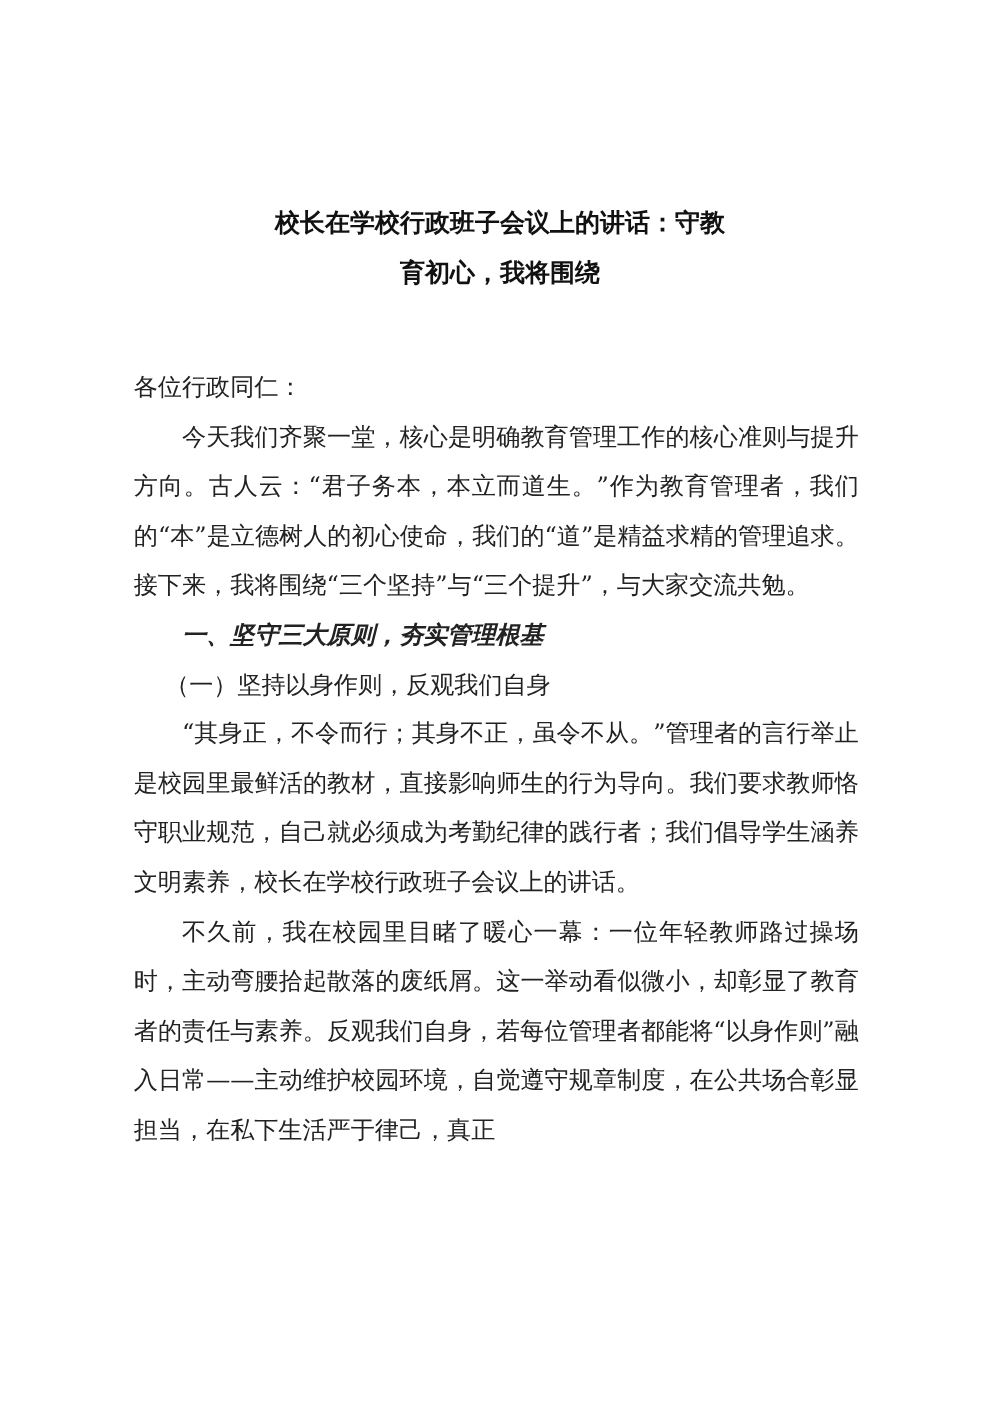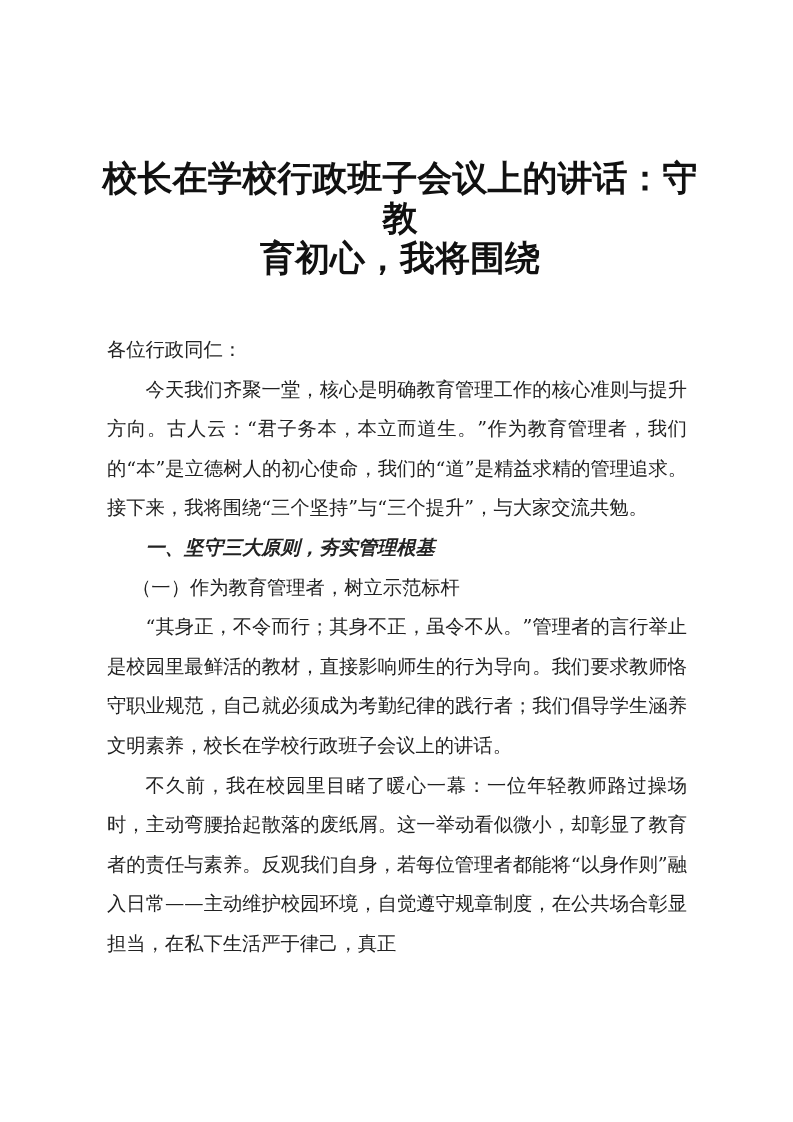--- a/index.html
+++ b/index.html
@@ -4,28 +4,28 @@
 <style>
   html, body { margin: 0; padding: 0; background: #ffffff; }
   body { width: 793px; height: 1122px; position: relative; overflow: hidden; }
   .page {
     position: absolute; left: 0; top: 0; width: 793px; height: 1122px; background: #fff;
   }
   .title {
     position: absolute; left: 100px; top: 158px; width: 600px;
     text-align: center;
     font-family: "DejaVu Sans", "Liberation Sans", sans-serif;
-    font-weight: bold; font-size: 35px; line-height: 40px; color: #111;
+    font-weight: bold; font-size: 20px; line-height: 40px; color: #111;
     letter-spacing: 0px;
   }
   .body-text {
     position: absolute; left: 107px; top: 290px; width: 580px;
     font-family: "DejaVu Serif", "Liberation Serif", serif;
     font-size: 19.3px; line-height: 39.6px; color: #222;
-    text-align: justify; text-justify: inter-character; margin-top: 40px;
+    text-align: justify; text-justify: inter-character;
   }
   .body-text p { margin: 0; }
   .indent { text-indent: 2em; }
   .heading1 {
     font-family: "DejaVu Sans", "Liberation Sans", sans-serif;
     font-weight: bold; text-indent: 2em; font-style: italic;
   }
   .heading2 { text-indent: 1.3em; }
   .salutation { margin-bottom: 0; }
 </style>
@@ -35,17 +35,17 @@
 <div class="page">
   <div class="title">
     <div>校长在学校行政班子会议上的讲话：守教</div>
     <div>育初心，我将围绕</div>
   </div>
 
   <div class="body-text">
     <p class="salutation">各位行政同仁：</p>
     <p class="indent">今天我们齐聚一堂，核心是明确教育管理工作的核心准则与提升方向。古人云：“君子务本，本立而道生。”作为教育管理者，我们的“本”是立德树人的初心使命，我们的“道”是精益求精的管理追求。接下来，我将围绕“三个坚持”与“三个提升”，与大家交流共勉。</p>
     <p class="heading1">一、坚守三大原则，夯实管理根基</p>
-    <p class="heading2">（一）作为教育管理者，树立示范标杆</p>
+    <p class="heading2">（一）坚持以身作则，反观我们自身</p>
     <p class="indent">“其身正，不令而行；其身不正，虽令不从。”管理者的言行举止是校园里最鲜活的教材，直接影响师生的行为导向。我们要求教师恪守职业规范，自己就必须成为考勤纪律的践行者；我们倡导学生涵养文明素养，校长在学校行政班子会议上的讲话。</p>
     <p class="indent">不久前，我在校园里目睹了暖心一幕：一位年轻教师路过操场时，主动弯腰拾起散落的废纸屑。这一举动看似微小，却彰显了教育者的责任与素养。反观我们自身，若每位管理者都能将“以身作则”融入日常——主动维护校园环境，自觉遵守规章制度，在公共场合彰显担当，在私下生活严于律己，真正</p>
   </div>
 </div>
 
 </body></html>

